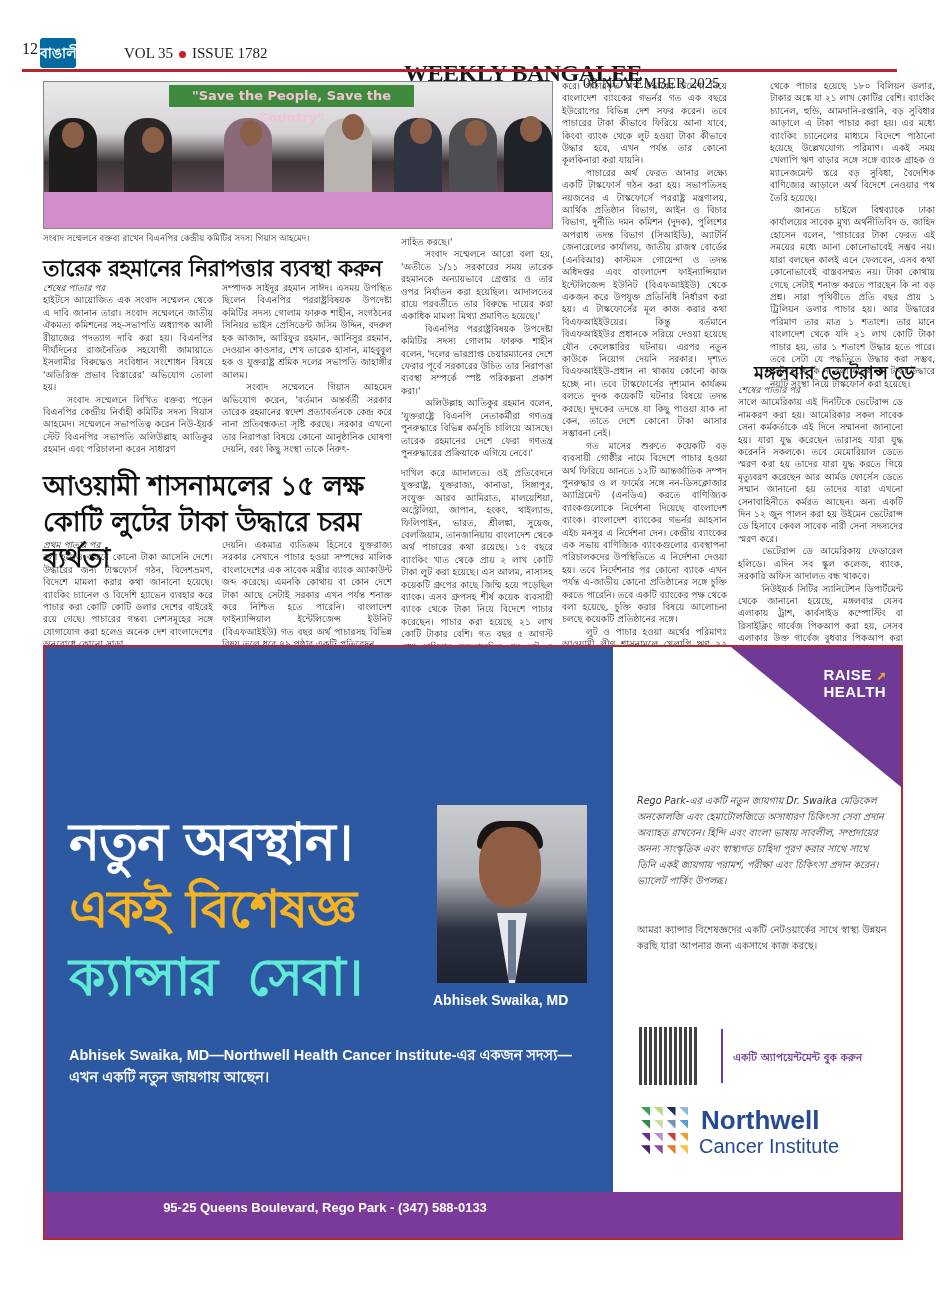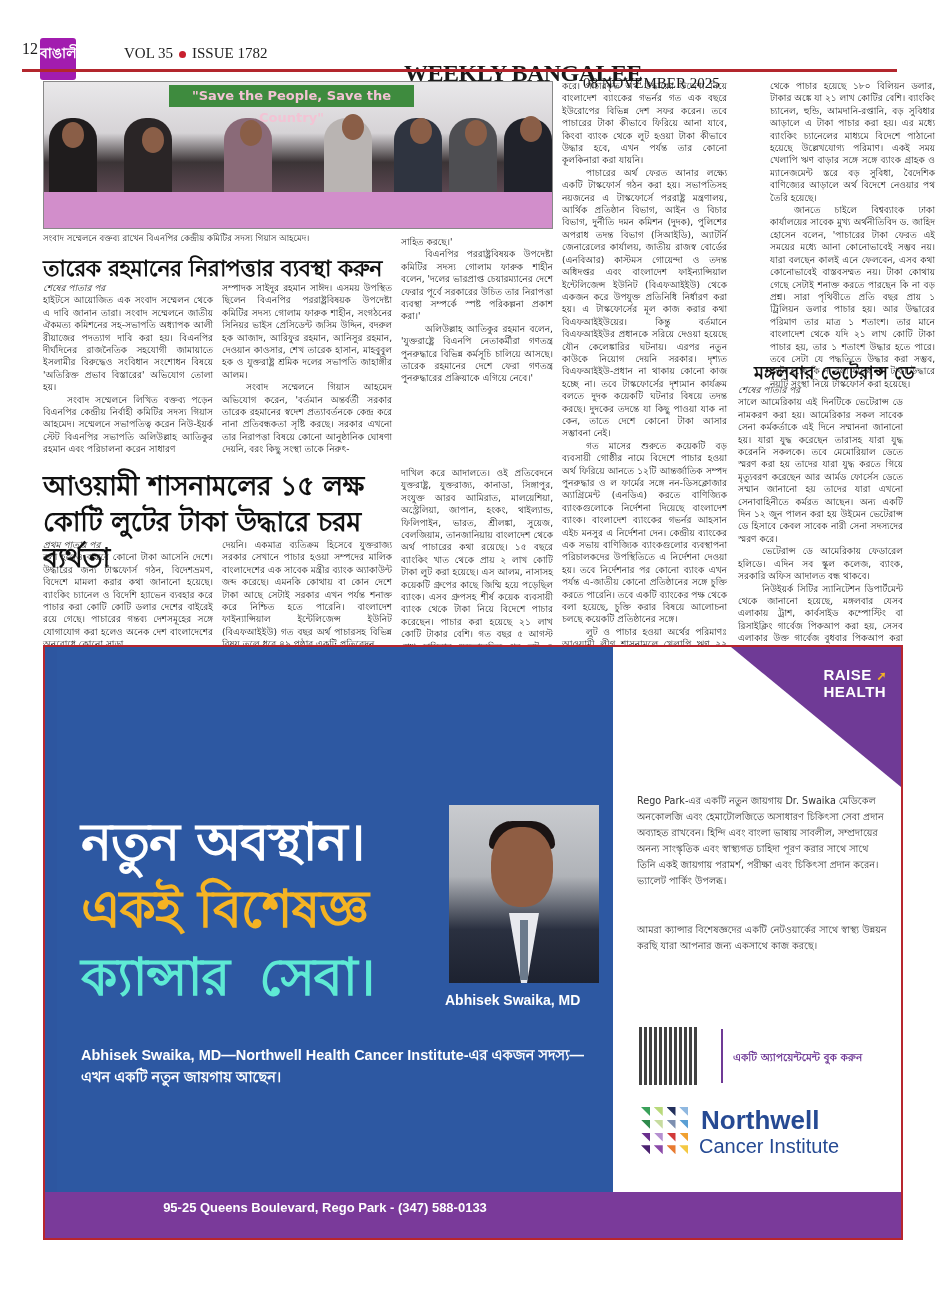--- a/index.html
+++ b/index.html
@@ -2,21 +2,21 @@
 <html><head>
 <meta charset="utf-8">
 <style>
   * { box-sizing: border-box; margin: 0; padding: 0; }
   html, body { width: 945px; height: 1289px; background: #ffffff; overflow: hidden; }
   body { position: relative; font-family: "DejaVu Serif", serif; color: #1a1a1a; }
 
   
   .masthead { position: absolute; left: 22px; top: 36px; width: 880px; height: 36px; }
   .page-num { position: absolute; left: 0; top: 4px; font-family: "Liberation Serif", serif; font-size: 16px; }
-  .logo { position: absolute; left: 18px; top: 2px; width: 36px; height: 42px; background: #a21caf; border-radius: 3px; color: #fff; font-size: 14px; font-weight: bold; text-align: center; line-height: 30px; font-family: "DejaVu Sans", sans-serif; }
+  .logo { position: absolute; left: 18px; top: 2px; width: 36px; height: 30px; background: #0369a1; border-radius: 3px; color: #fff; font-size: 14px; font-weight: bold; text-align: center; line-height: 30px; font-family: "DejaVu Sans", sans-serif; }
   .vol { position: absolute; left: 102px; top: 9px; font-family: "Liberation Serif", serif; font-size: 15px; color: #222; }
   .dot { display: inline-block; width: 7px; height: 7px; border-radius: 50%; background: #c8202e; margin: 0 6px; vertical-align: middle; }
   .paper-name { position: absolute; left: 382px; top: 3px; font-family: "Liberation Serif", serif; font-size: 24px; font-weight: bold; letter-spacing: -0.5px; margin-top: 21px; }
   .date { position: absolute; left: 561px; top: 9px; font-family: "Liberation Serif", serif; font-size: 15px; margin-top: 30px; }
   .mast-rule { position: absolute; left: 22px; top: 69px; width: 875px; height: 3px; background: #b3262d; }
 
   
   .photo { position: absolute; left: 43px; top: 81px; width: 510px; height: 148px; background: linear-gradient(180deg, #e9e8ea 0%, #d6d3d6 35%, #3b3436 55%, #5a4650 75%, #c58bbf 85%, #d59ad0 100%); overflow: hidden; border: 1px solid #888; }
   .banner { position: absolute; left: 125px; top: 3px; width: 245px; height: 22px; background: #3e8b3e; color: #f3c3d4; font-family: "DejaVu Sans", sans-serif; font-weight: bold; font-size: 13px; text-align: center; line-height: 22px; }
   .person { position: absolute; bottom: 30px; width: 48px; height: 80px; border-radius: 22px 22px 4px 4px; background: #2b2628; }
@@ -29,39 +29,39 @@
   .col .ind { text-indent: 24px; }
   .kicker { font-style: italic; }
 
   .headline { position: absolute; font-family: "DejaVu Sans", sans-serif; font-weight: bold; color: #111; }
   .h1 { left: 43px; top: 251px; width: 350px; font-size: 22px; letter-spacing: -0.5px; }
   .h2 { left: 43px; top: 468px; width: 350px; font-size: 27px; line-height: 36px; letter-spacing: -0.5px; }
   .h3 { left: 738px; top: 359px; width: 200px; font-size: 18px; margin-left: 16px; }
 
   
   .ad { position: absolute; left: 43px; top: 645px; width: 860px; height: 595px; border: 2px solid #b8262e; background: #2d56a0; overflow: hidden; }
-  .ad-left { position: absolute; left: 0; top: 0; width: 565px; height: 545px; background: #2d58a2; margin-left: 12px; }
+  .ad-left { position: absolute; left: 0; top: 0; width: 565px; height: 545px; background: #2d58a2; }
   .ad-h1 { position: absolute; left: 24px; top: 155px; font-family: "DejaVu Sans", sans-serif; font-weight: bold; font-size: 52px; color: #ffffff; letter-spacing: -1px; }
   .ad-h2 { position: absolute; left: 24px; top: 222px; font-family: "DejaVu Sans", sans-serif; font-weight: bold; font-size: 52px; color: #f4b323; letter-spacing: -1px; }
   .ad-h3 { position: absolute; left: 24px; top: 290px; font-family: Liberation Mono, monospace; font-weight: bold; font-size: 52px; color: #5eead4; letter-spacing: -1px; }
   .doc-photo { position: absolute; left: 392px; top: 158px; width: 150px; height: 178px; background: linear-gradient(180deg, #c9cbcf 0%, #b0b3b8 40%, #2a3040 70%, #1d2230 100%); overflow: hidden; }
   .doc-face { position: absolute; left: 42px; top: 22px; width: 62px; height: 80px; border-radius: 45%; background: #8f5d43; }
   .doc-hair { position: absolute; left: 40px; top: 16px; width: 66px; height: 28px; border-radius: 30px 30px 6px 6px; background: #1b1414; }
   .doc-shirt { position: absolute; left: 60px; top: 108px; width: 30px; height: 70px; background: #e8e9ee; clip-path: polygon(0 0, 100% 0, 60% 100%, 40% 100%); }
   .doc-tie { position: absolute; left: 71px; top: 115px; width: 8px; height: 60px; background: #6b7a8c; }
   .doc-name { position: absolute; left: 388px; top: 345px; font-family: "Liberation Sans", sans-serif; font-weight: bold; font-size: 14px; color: #fff; }
   .ad-sub { position: absolute; left: 24px; top: 397px; width: 530px; font-family: "Liberation Sans", sans-serif; font-weight: bold; font-size: 14.5px; color: #fff; line-height: 22px; }
   .ad-footer { position: absolute; left: 0; top: 545px; width: 860px; height: 50px; background: #7a3a9a; color: #fff; font-family: "Liberation Sans", sans-serif; font-weight: bold; font-size: 13px; text-align: center; line-height: 22px; padding-top: 5px; }
   .ad-footer span { display: inline-block; margin-left: -300px; }
 
   .ad-right { position: absolute; left: 568px; top: 0; width: 290px; height: 545px; background: #ffffff; border-right: 2px solid #fca5a5; overflow: hidden; }
   .ad-triangle { position: absolute; right: 0; top: 0; width: 170px; height: 140px; background: #6f3a96; clip-path: polygon(0 0, 100% 0, 100% 100%); }
   .raise { position: absolute; right: 14px; top: 20px; color: #fff; font-family: "Liberation Sans", sans-serif; font-weight: bold; font-size: 15px; line-height: 16px; letter-spacing: 0.5px; }
   .raise .arrow { color: #f4b323; font-size: 12px; }
-  .ad-body { position: absolute; left: 24px; top: 146px; width: 250px; font-family: "DejaVu Sans", sans-serif; font-size: 9.6px; line-height: 16px; color: #333; }
+  .ad-body { position: absolute; left: 24px; top: 146px; width: 250px; font-family: "DejaVu Sans", sans-serif; font-size: 9.6px; line-height: 16px; color: #333; font-style: italic; }
   .ad-body2 { position: absolute; left: 24px; top: 275px; width: 250px; font-family: "DejaVu Sans", sans-serif; font-size: 9.6px; line-height: 16px; color: #333; }
   .qr { position: absolute; left: 26px; top: 380px; width: 58px; height: 58px; background:
         repeating-linear-gradient(90deg, #222 0 3px, #fff 3px 5px),
         #222; opacity: 0.85; }
   .qr-sep { position: absolute; left: 108px; top: 382px; width: 2px; height: 54px; background: #6f3a96; }
   .book-btn { position: absolute; left: 120px; top: 403px; font-family: "DejaVu Sans", sans-serif; font-weight: bold; font-size: 10.5px; color: #6f3a96; }
   .nw-grid { position: absolute; left: 28px; top: 460px; width: 48px; height: 48px; display: grid; grid-template-columns: repeat(4, 1fr); gap: 3px; }
   .nw-grid span { display: block; width: 9px; height: 9px; clip-path: polygon(0 0, 100% 0, 100% 100%); }
   .nw-title { position: absolute; left: 88px; top: 458px; font-family: "Liberation Sans", sans-serif; font-weight: bold; font-size: 26px; color: #264a93; }
   .nw-sub { position: absolute; left: 86px; top: 488px; font-family: "Liberation Sans", sans-serif; font-size: 20px; color: #264a93; }
@@ -105,20 +105,21 @@
   <p class="kicker">শেষের পাতার পর</p>
   <p>হাইটসে আয়োজিত এক সংবাদ সম্মেলন থেকে এ দাবি জানান তারা। সংবাদ সম্মেলনে জাতীয় ঐকমত্য কমিশনের সহ-সভাপতি অধ্যাপক আলী রীয়াজের পদত্যাগ দাবি করা হয়। বিএনপির দীর্ঘদিনের রাজনৈতিক সহযোগী জামায়াতে ইসলামীর বিরুদ্ধেও সংবিধান সংশোধন বিষয়ে 'অতিরিক্ত প্রভাব বিস্তারের' অভিযোগ তোলা হয়।</p>
   <p class="ind">সংবাদ সম্মেলনে লিখিত বক্তব্য পড়েন বিএনপির কেন্দ্রীয় নির্বাহী কমিটির সদস্য গিয়াস আহমেদ। সম্মেলনে সভাপতিত্ব করেন নিউ-ইয়র্ক স্টেট বিএনপির সভাপতি অলিউল্লাহ আতিকুর রহমান এবং পরিচালনা করেন সাধারণ</p>
 </div>
 <div class="col" style="left:222px;top:282px;width:170px;">
   <p>সম্পাদক সাইদুর রহমান সাঈদ। এসময় উপস্থিত ছিলেন বিএনপির পররাষ্ট্রবিষয়ক উপদেষ্টা কমিটির সদস্য গোলাম ফারুক শাহীন, সংগঠনের সিনিয়র ভাইস প্রেসিডেন্ট জসিম উদ্দিন, বদরুল হক আজাদ, আরিফুর রহমান, আনিসুর রহমান, দেওয়ান কাওসার, শেখ তারেক হাসান, মাহবুবুল হক ও যুক্তরাষ্ট্র শ্রমিক দলের সভাপতি জাহাঙ্গীর আলম।</p>
   <p class="ind">সংবাদ সম্মেলনে গিয়াস আহমেদ অভিযোগ করেন, 'বর্তমান অন্তর্বর্তী সরকার তারেক রহমানের স্বদেশ প্রত্যাবর্তনকে কেন্দ্র করে নানা প্রতিবন্ধকতা সৃষ্টি করছে। সরকার এখনো তার নিরাপত্তা বিষয়ে কোনো আনুষ্ঠানিক ঘোষণা দেয়নি, বরং কিছু সংস্থা তাকে নিরুৎ-</p>
 </div>
 <div class="col" style="left:401px;top:236px;width:152px;">
   <p>সাহিত করছে।'</p>
+  <p class="ind">সংবাদ সম্মেলনে আরো বলা হয়, 'অতীতে ১/১১ সরকারের সময় তারেক রহমানকে অন্যায়ভাবে গ্রেপ্তার ও তার ওপর নির্যাতন করা হয়েছিল। আদালতের রায়ে পরবর্তীতে তার বিরুদ্ধে দায়ের করা একাধিক মামলা মিথ্যা প্রমাণিত হয়েছে।'</p>
   <p class="ind">বিএনপির পররাষ্ট্রবিষয়ক উপদেষ্টা কমিটির সদস্য গোলাম ফারুক শাহীন বলেন, 'দলের ভারপ্রাপ্ত চেয়ারম্যানের দেশে ফেরার পূর্বে সরকারের উচিত তার নিরাপত্তা ব্যবস্থা সম্পর্কে স্পষ্ট পরিকল্পনা প্রকাশ করা।'</p>
   <p class="ind">অলিউল্লাহ আতিকুর রহমান বলেন, 'যুক্তরাষ্ট্রে বিএনপি নেতাকর্মীরা গণতন্ত্র পুনরুদ্ধারে বিভিন্ন কর্মসূচি চালিয়ে আসছে। তারেক রহমানের দেশে ফেরা গণতন্ত্র পুনরুদ্ধারের প্রক্রিয়াকে এগিয়ে নেবে।'</p>
 </div>
 
 <h1 class="headline h2">আওয়ামী শাসনামলের ১৫ লক্ষ কোটি লুটের টাকা উদ্ধারে চরম ব্যর্থতা</h1>
 <div class="col" style="left:43px;top:539px;width:170px;">
   <p class="kicker">প্রথম পাতার পর</p>
   <p>বলা হলেও বাস্তবে কোনো টাকা আসেনি দেশে। উদ্ধারের জন্য টাস্কফোর্স গঠন, বিদেশভ্রমণ, বিদেশে মামলা করার কথা জানানো হয়েছে। ব্যাংকিং চ্যানেল ও বিদেশি হ্যাভেন ব্যবহার করে পাচার করা কোটি কোটি ডলার দেশের বাইরেই রয়ে গেছে। পাচারের গন্তব্য দেশসমূহের সঙ্গে যোগাযোগ করা হলেও অনেক দেশ বাংলাদেশের অনুরোধে কোনো সাড়া</p>
 </div>
 <div class="col" style="left:222px;top:539px;width:170px;">

